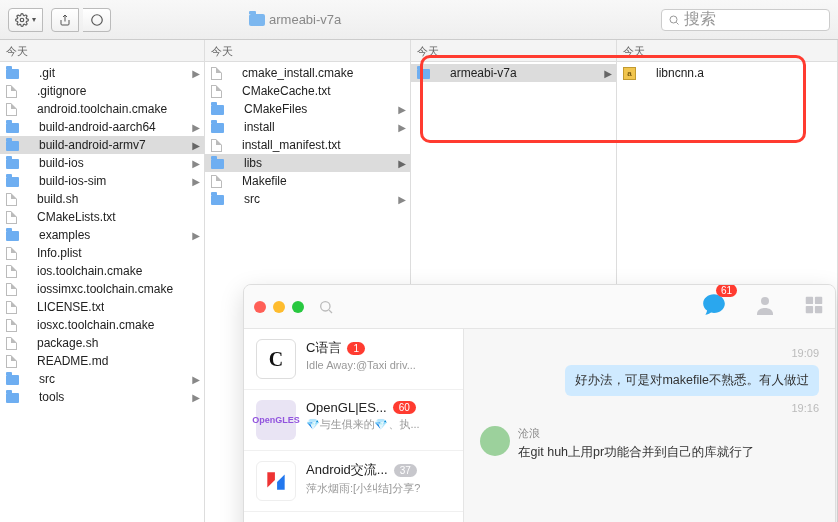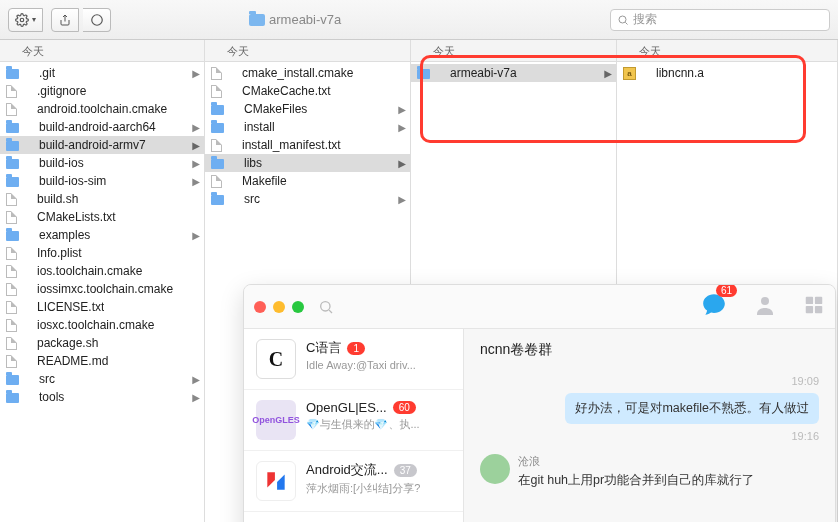--- a/index.html
+++ b/index.html
@@ -9,32 +9,32 @@
   .toolbar { height: 40px; background: linear-gradient(#f8f8f8,#eee); border-bottom: 1px solid #ccc; display: flex; align-items: center; padding: 0 8px; gap: 8px; }
   .tb-group { display: flex; gap: 4px; }
   .tb-btn { display:flex;align-items:center;justify-content:center; height: 24px; min-width: 28px; padding: 0 6px; border: 1px solid #bbb; border-radius: 4px; background: linear-gradient(#fff,#f1f1f1); color:#555; font-size: 13px; }
   .tb-btn svg { display:block; }
   .tb-group .tb-btn:first-child { border-top-right-radius:0;border-bottom-right-radius:0; }
   .tb-group .tb-btn:not(:first-child):not(:last-child){border-radius:0;border-left:none;}
   .tb-group .tb-btn:last-child:not(:first-child){border-top-left-radius:0;border-bottom-left-radius:0;border-left:none;}
   .pathbar { margin-left: 130px; display: flex; align-items:center; gap:4px; color:#888; font-size:13px; }
   .pathbar .fold { width:16px;height:12px;background:#7cb7ef;border-radius:2px;position:relative; }
   .pathbar .fold::before{content:"";position:absolute;top:-3px;left:0;width:7px;height:3px;background:#7cb7ef;border-radius:1px 1px 0 0;}
-  .search { margin-left:auto; width:220px; height:22px; border:1px solid #ccc; border-radius:4px; background:#fff; display:flex; align-items:center; padding:0 6px; color:#999; font-size:12px; gap:4px;}
+  .search { margin-left:auto; width:169px; height:22px; border:1px solid #ccc; border-radius:4px; background:#fff; display:flex; align-items:center; padding:0 6px; color:#999; font-size:16px; gap:4px;}
   .search svg { flex:none; }
 
   .wrap { position:absolute; inset:0; }
 
   
   .cols { display:flex; height: calc(522px - 40px); }
   .col { width: 205px; border-right:1px solid #ddd; display:flex; flex-direction:column; background:#fff; }
   .col2 { width: 206px; }
   .col3 { width: 206px; }
   .col4 { flex:1; }
-  .col-head { height: 22px; line-height:22px; padding:0 22px; background:#f4f4f4; border-bottom:1px solid #ddd; font-size:11px; color:#666; }
+  .col-head { height: 22px; line-height:22px; padding:0 6px; background:#f4f4f4; border-bottom:1px solid #ddd; font-size:11px; color:#666; }
   .list { flex:1; overflow:hidden; padding-top:2px; }
   .item { height:18px; display:flex; align-items:center; padding:0 6px; gap:20px; font-size:12px; color:#222; white-space:nowrap; position:relative; }
   .item.sel { background:#dcdcdc; }
   .arrow { position:absolute; right:4px; color:#888; font-size:10px; }
   .item.sel .arrow { color:#666; }
   .ic { width:14px; height:14px; flex:none; display:flex;align-items:center;justify-content:center; }
   .ic.folder { background:#6eaef1; border-radius:1px; height:10px; width:13px; position:relative; margin-top:2px;}
   .ic.folder::before{content:"";position:absolute;top:-3px;left:0;width:6px;height:3px;background:#6eaef1;border-radius:1px 1px 0 0;}
   .ic.file { border:1px solid #bbb; width:11px; height:13px; background:#fff; position:relative; }
   .ic.file::after{ content:""; position:absolute; right:-1px; top:-1px; border-width:3px; border-style:solid; border-color:#fff #fff #bbb #bbb; }
@@ -341,21 +341,20 @@
             <div class="conv-main">
               <div class="conv-title">
                 <span class="trunc">Android交流...</span>
                 <span class="cbadge grey">37</span>
               </div>
               <div class="conv-sub">萍水烟雨:[小纠结]分享?</div>
             </div>
           </div>
         </div>
       <div class="chat-right">
-        <div class="room-title">ncnn卷卷群</div>
         <div class="ts">19:09</div>
         <div class="msg-out">好办法，可是对makefile不熟悉。有人做过</div>
         <div class="ts">19:16</div>
         <div class="msg-row">
           <div class="mav"></div>
           <div>
             <div class="mname">沧浪</div>
             <div class="mtext">在git huh上用pr功能合并到自己的库就行了</div>
           </div>
         </div>

